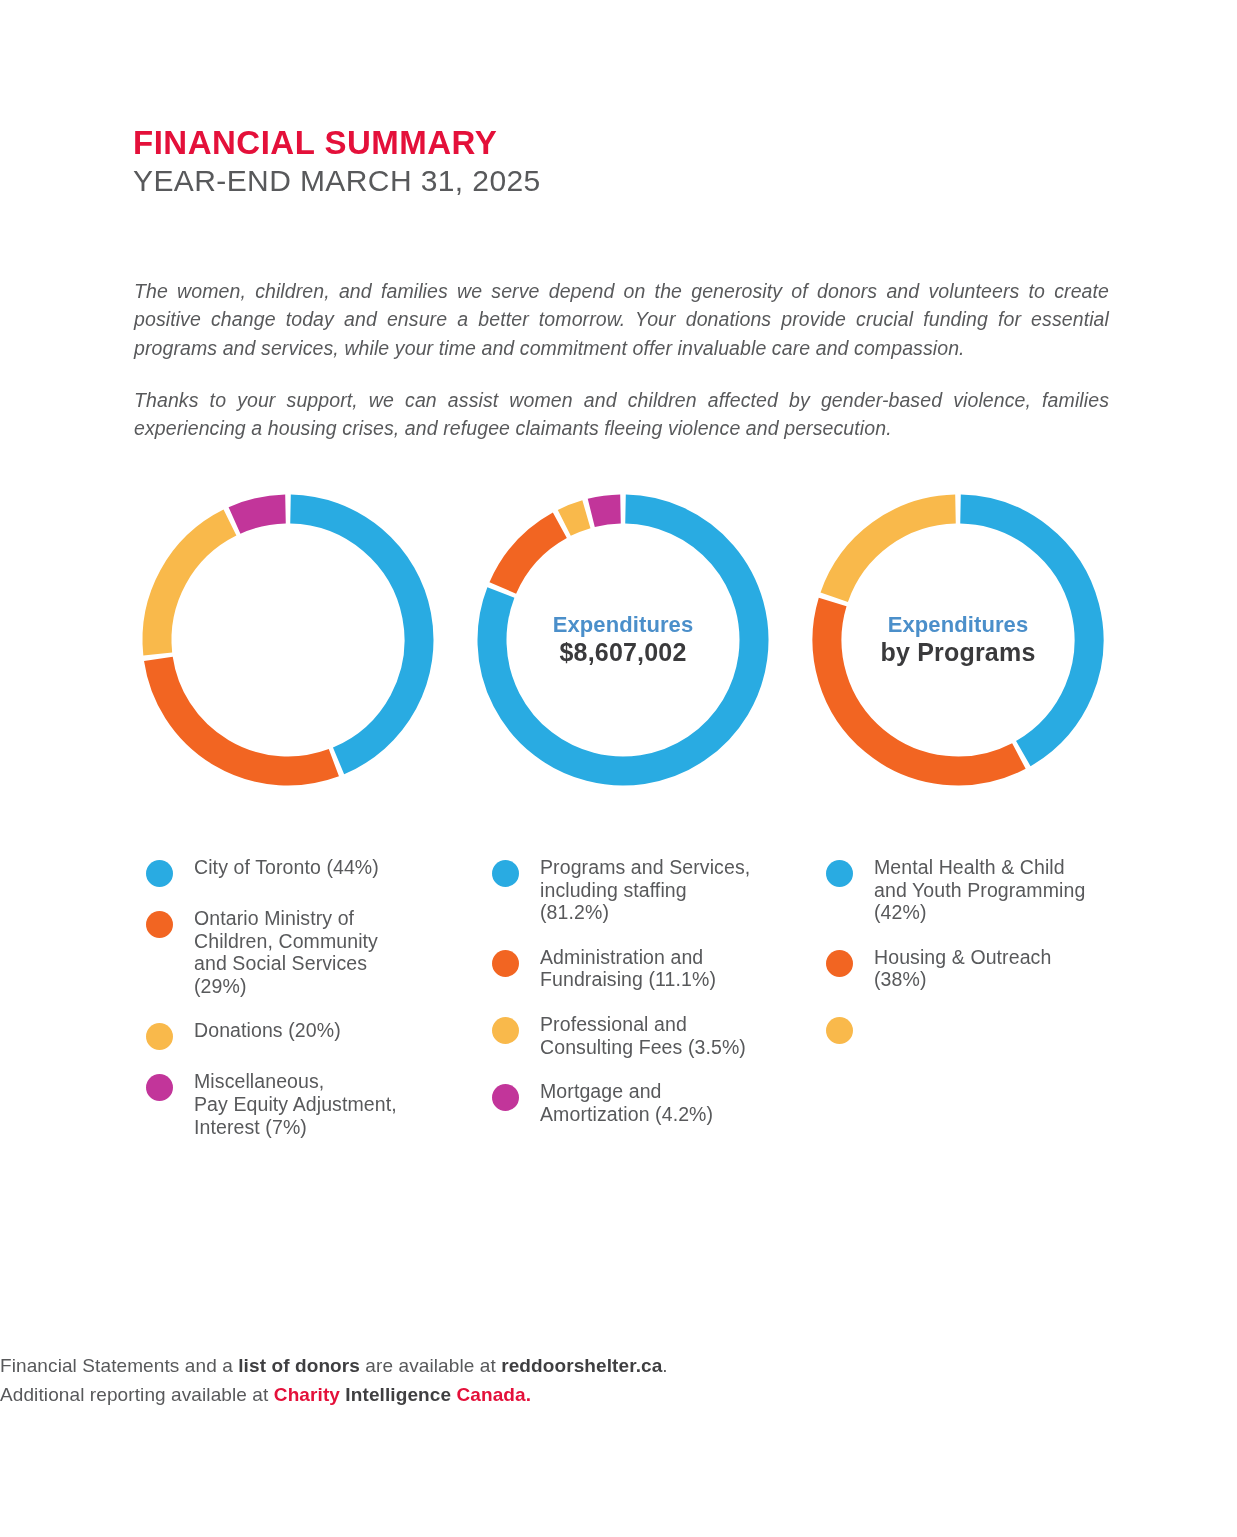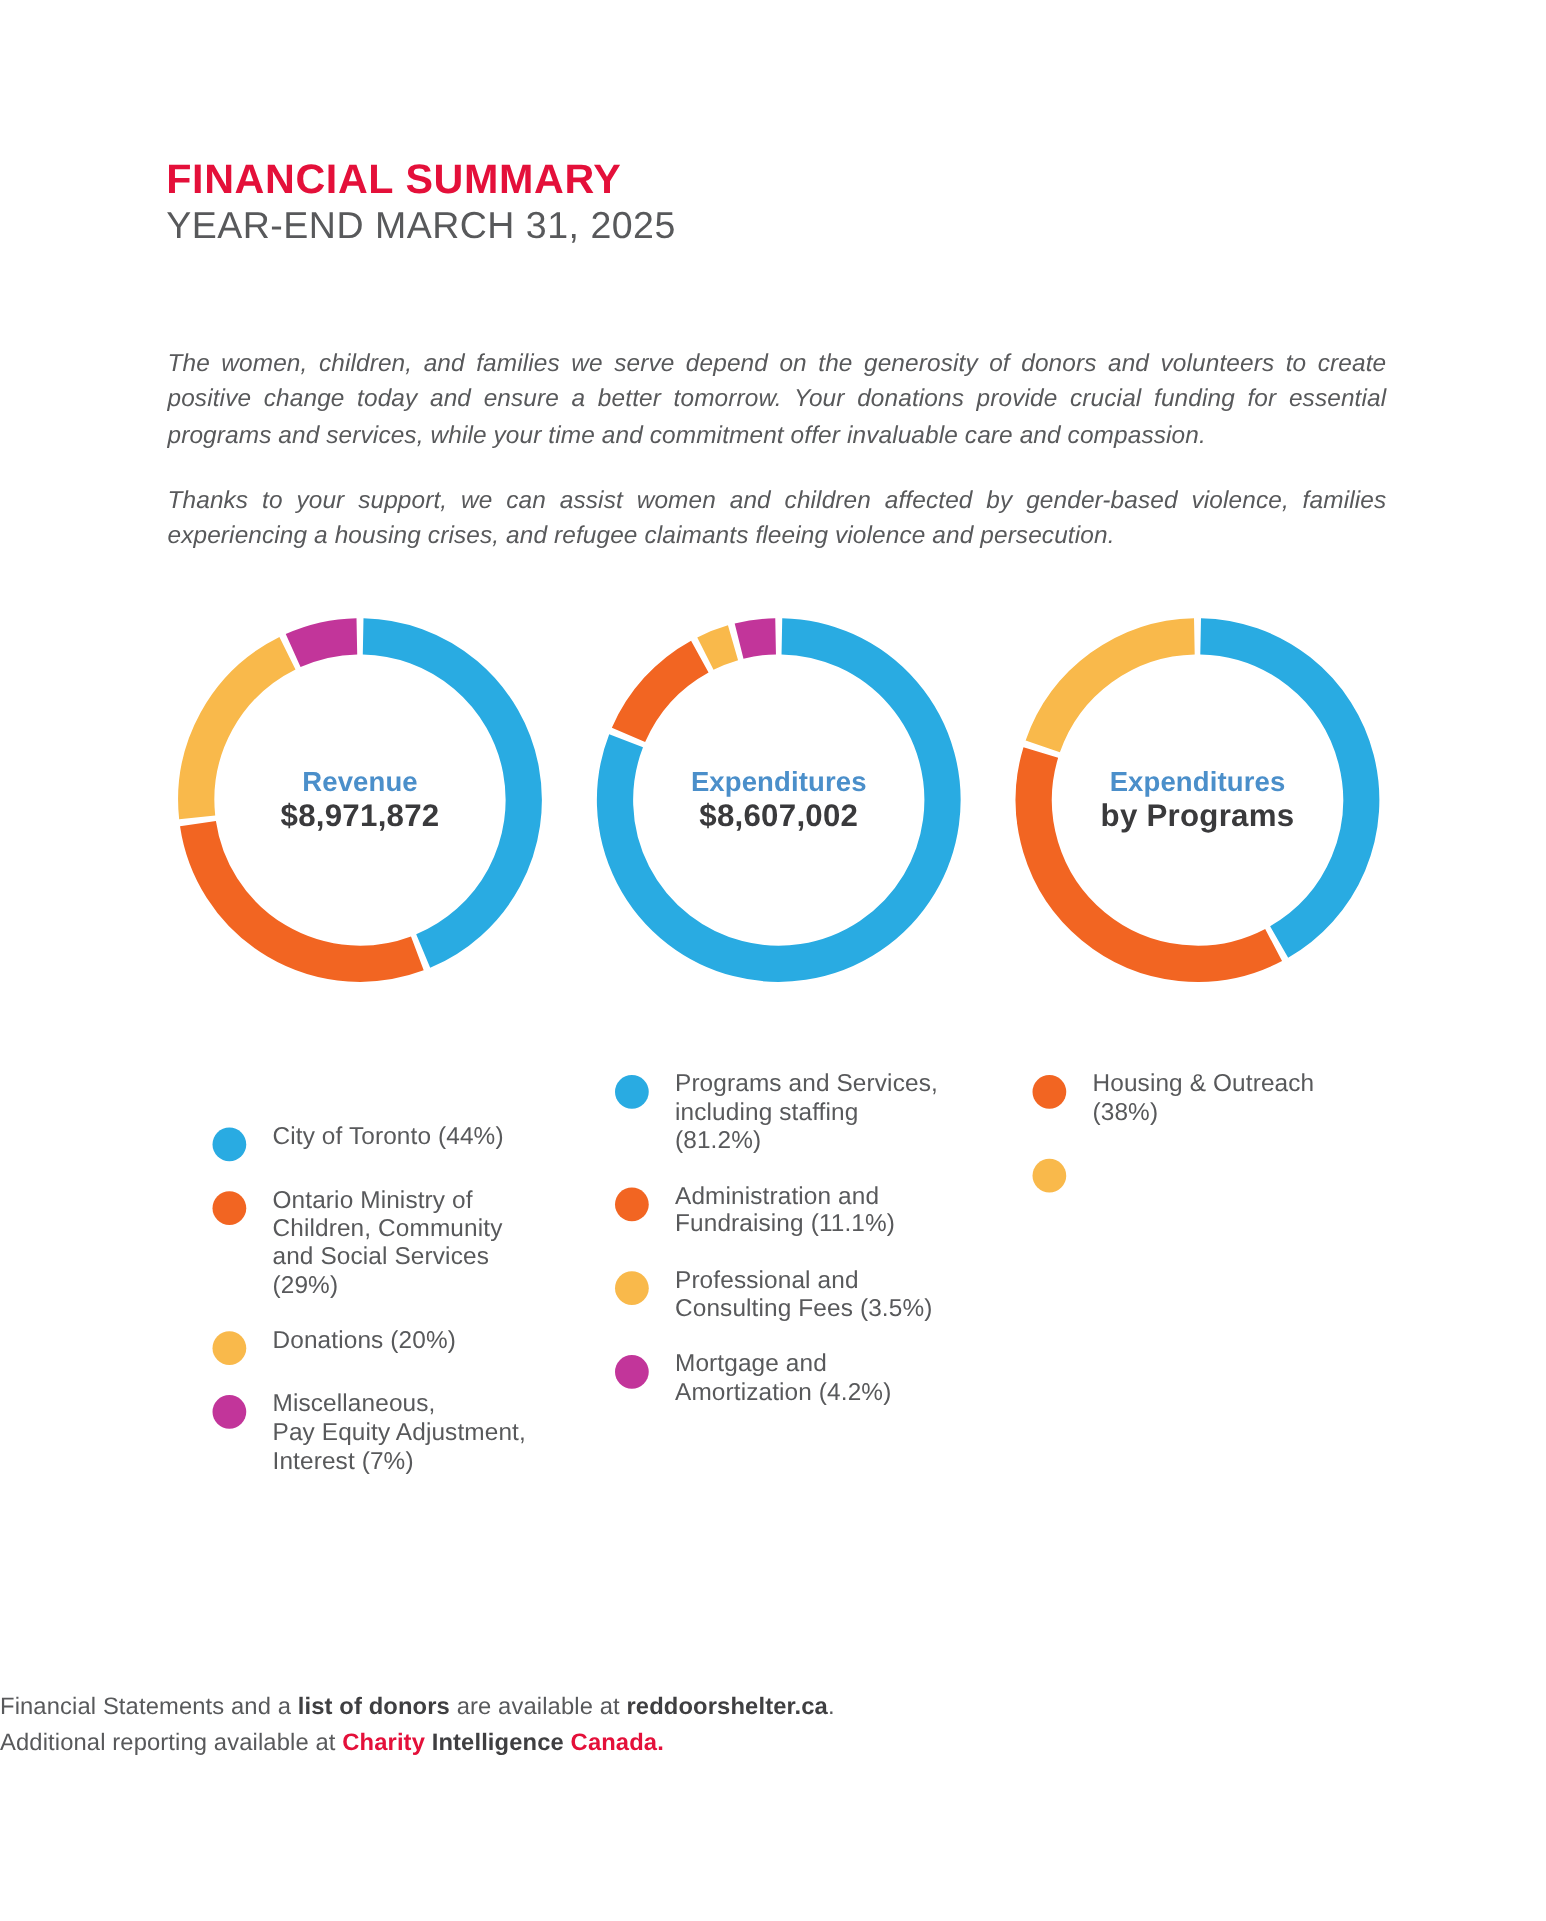--- a/index.html
+++ b/index.html
@@ -121,21 +121,21 @@
     position: absolute;
     top: 855px;
     left: 0;
     width: 1237px;
   }
   .legend-col {
     position: absolute;
     top: 0;
     width: 290px;
   }
-  .legend-col.l0 { left: 170px; margin-top: 42px; }
+  .legend-col.l0 { left: 146px; }
   .legend-col.l1 { left: 492px; }
   .legend-col.l2 { left: 826px; }
 
   .legend-item {
     position: relative;
     padding-left: 48px;
     margin-bottom: 21px;
     min-height: 30px;
   }
   .legend-dot {
@@ -191,24 +191,20 @@
 
   <div class="charts">
 
     <div class="chart-block c0">
       <svg class="donut-svg" viewBox="0 0 320 320">
           <path d="M 162.51486495435935 29.02414171206462 A 131 131 0 0 1 210.55369154448573 280.8524897187683" fill="none" stroke="#29ABE2" stroke-width="29"></path>
           <path d="M 205.87716694499022 282.7040567915401 A 131 131 0 0 1 30.372121631965 178.91066233112755" fill="none" stroke="#F26522" stroke-width="29"></path>
           <path d="M 29.7417293185502 173.9205933450465 A 131 131 0 0 1 101.95767400203235 42.56027761976935" fill="none" stroke="#F9B94B" stroke-width="29"></path>
           <path d="M 106.5087096900386 40.41872278247138 A 131 131 0 0 1 157.48513504564056 29.02414171206462" fill="none" stroke="#C2359A" stroke-width="29"></path>
         </svg>
-      <div class="donut-center">
-        <div class="donut-label">Revenue</div>
-        <div class="donut-value">$8,971,872</div>
-      </div>
     </div>
 
     <div class="chart-block c1">
       <svg class="donut-svg" viewBox="0 0 320 320">
           <path d="M 162.51486495435935 29.02414171206462 A 131 131 0 1 1 37.88212571452482 112.58455125176103" fill="none" stroke="#29ABE2" stroke-width="29"></path>
           <path d="M 39.79231198997701 107.93166275667167 A 131 131 0 0 1 96.85020111387479 45.22586135961666" fill="none" stroke="#F26522" stroke-width="29"></path>
           <path d="M 101.30267551661794 42.886277070137695 A 131 131 0 0 1 123.40825538547902 34.21429244120907" fill="none" stroke="#F9B94B" stroke-width="29"></path>
           <path d="M 128.26386428764664 32.90233011558753 A 131 131 0 0 1 157.48513504564056 29.02414171206462" fill="none" stroke="#C2359A" stroke-width="29"></path>
         </svg>
       <div class="donut-center">
@@ -273,20 +269,26 @@
 Consulting Fees (3.5%)</span>
         </div>
         <div class="legend-item">
           <span class="legend-dot" style="background: rgb(194, 53, 154);"></span>
           <span class="legend-text">Mortgage and
 Amortization (4.2%)</span>
         </div>
       </div>
     <div class="legend-col l2">
         <div class="legend-item">
+          <span class="legend-dot" style="background: rgb(41, 171, 226);"></span>
+          <span class="legend-text">Mental Health &amp; Child
+and Youth Programming
+(42%)</span>
+        </div>
+        <div class="legend-item">
           <span class="legend-dot" style="background: rgb(242, 101, 34);"></span>
           <span class="legend-text">Housing &amp; Outreach
 (38%)</span>
         </div>
         <div class="legend-item">
           <span class="legend-dot" style="background: rgb(249, 185, 75);"></span>
         </div>
       </div>
   </div>
 

